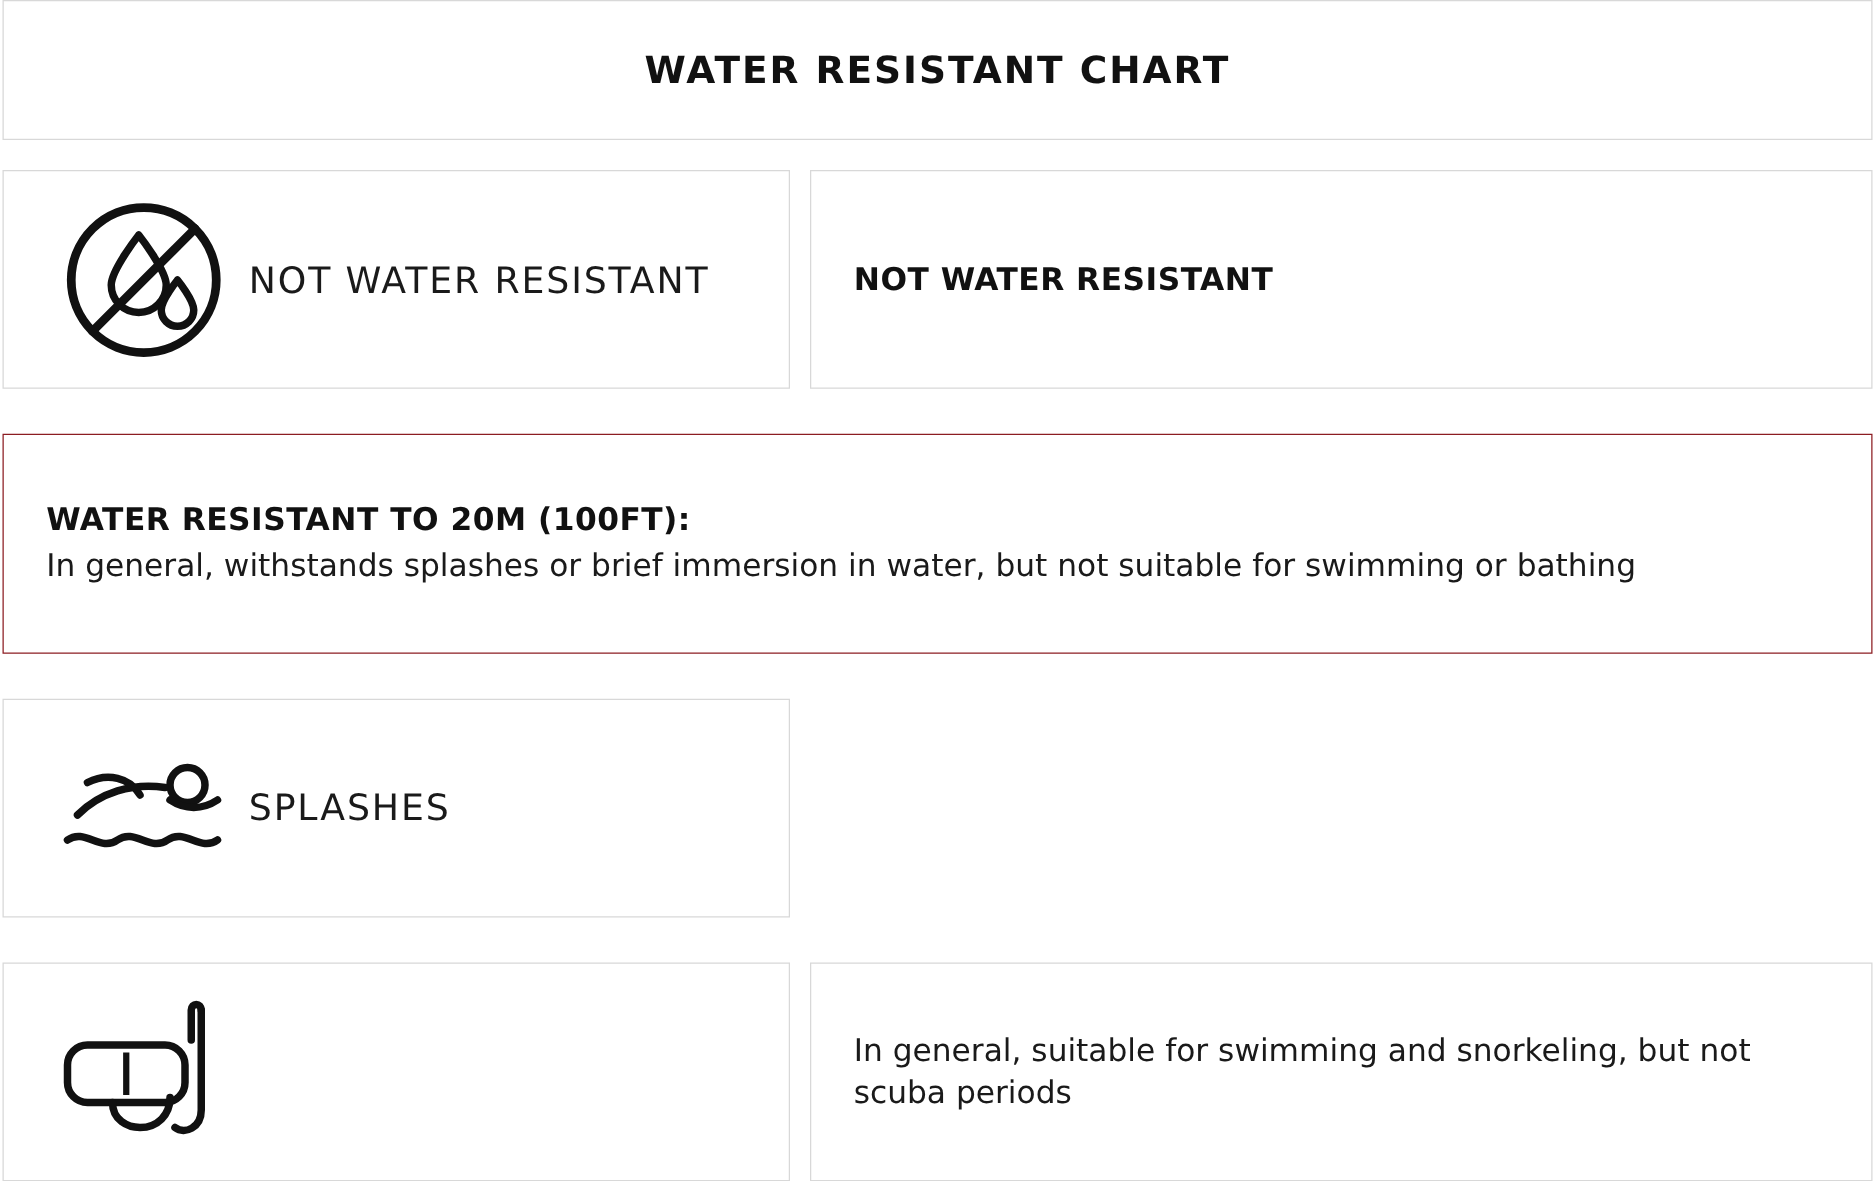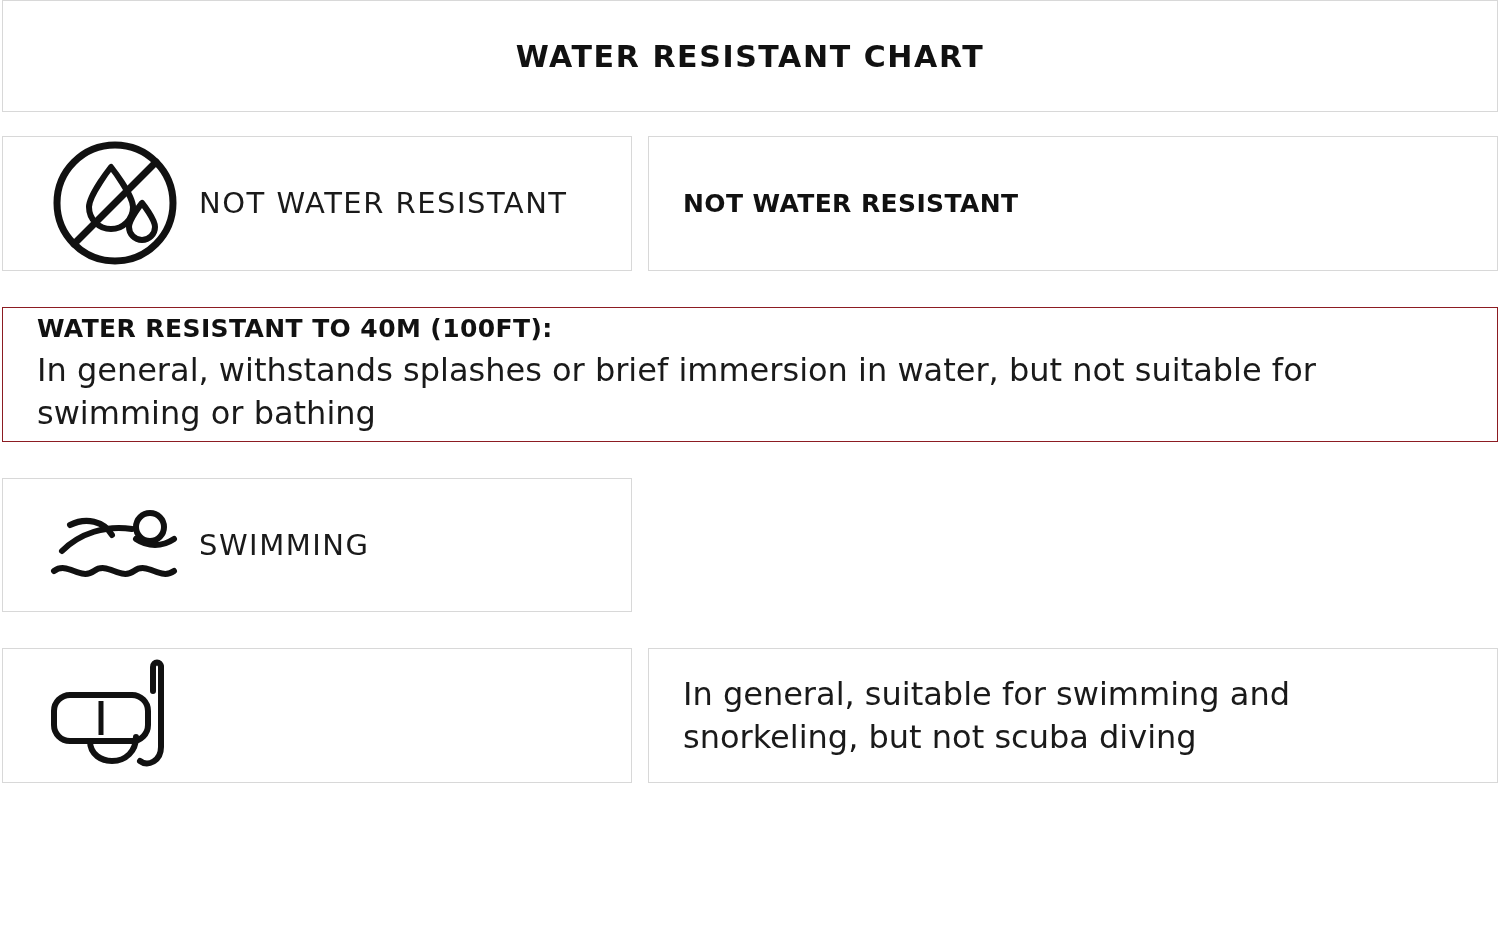--- a/index.html
+++ b/index.html
@@ -10,21 +10,21 @@
   body {
     width: 1500px;
     height: 945px;
     font-family: "Liberation Sans", sans-serif;
     color: #111111;
     overflow: hidden;
   }
 
   .chart {
     width: 1500px;
-    height: 783px;
+    height: 945px;
     box-sizing: border-box;
     display: flex;
     flex-direction: column;
   }
 
   
   .title-row {
     height: 112px;
     min-height: 112px;
     border: 1px solid #d8d8d8;
@@ -109,21 +109,21 @@
     font-family: "DejaVu Sans", sans-serif;
     font-weight: 700;
     font-size: 25px;
     letter-spacing: 0.4px;
     color: #111111;
     margin-bottom: 6px;
     white-space: nowrap;
   }
   .desc-body {
     font-family: "DejaVu Sans", sans-serif;
-    font-size: 32px;
+    font-size: 25px;
     line-height: 1.34;
     color: #1a1a1a;
   }
   .desc.only-head .desc-head { margin-bottom: 0; }
 
   svg { display: block; }
 </style>
 </head>
 <body>
 
@@ -150,54 +150,54 @@
       <div class="cell right">
         <div class="desc only-head">
           <div class="desc-head">NOT WATER RESISTANT</div>
         </div>
       </div>
     </div>
 
     <div class="row highlight">
       <div class="cell right">
         <div class="desc">
-          <div class="desc-head">WATER RESISTANT TO 40M (100FT):</div>
+          <div class="desc-head">WATER RESISTANT TO 20M (100FT):</div>
           <div class="desc-body">In general, withstands splashes or brief immersion in water, but not suitable for swimming or bathing</div>
         </div>
       </div>
     </div>
 
     <div class="row">
       <div class="cell left">
         <div class="icon-box">
           <svg width="150" height="100" viewBox="0 0 150 100">
             <circle cx="110" cy="32" r="14" fill="none" stroke="#111111" stroke-width="6"></circle>
             <path d="M22 56 C40 38 66 30 92 34" fill="none" stroke="#111111" stroke-width="6" stroke-linecap="round"></path>
             <path d="M30 30 C46 22 64 26 72 40" fill="none" stroke="#111111" stroke-width="6" stroke-linecap="round"></path>
             <path d="M96 44 C108 52 122 52 134 44" fill="none" stroke="#111111" stroke-width="6" stroke-linecap="round"></path>
             <path d="M14 76 C28 66 40 86 54 76 C68 66 80 86 94 76 C108 66 120 86 134 76" fill="none" stroke="#111111" stroke-width="6" stroke-linecap="round"></path>
           </svg>
         </div>
-        <div class="left-label">SWIMMING</div>
+        <div class="left-label">SPLASHES</div>
       </div>
     </div>
 
     <div class="row">
       <div class="cell left">
         <div class="icon-box">
           <svg width="150" height="130" viewBox="0 0 150 130">
             <rect x="14" y="44" width="94" height="46" rx="16" fill="none" stroke="#111111" stroke-width="6"></rect>
             <line x1="61" y1="50" x2="61" y2="84" stroke="#111111" stroke-width="5"></line>
             <path d="M50 90 C50 104 62 110 72 110 C86 110 96 100 96 86" fill="none" stroke="#111111" stroke-width="6" stroke-linecap="round"></path>
             <path d="M121 16 L121 96 C121 110 108 116 100 110" fill="none" stroke="#111111" stroke-width="6" stroke-linecap="round"></path>
             <path d="M121 16 C121 10 113 10 113 16 L113 40" fill="none" stroke="#111111" stroke-width="6" stroke-linecap="round"></path>
           </svg>
         </div>
       </div>
       <div class="cell right">
         <div class="desc">
-          <div class="desc-body">In general, suitable for swimming and snorkeling, but not scuba diving</div>
+          <div class="desc-body">In general, suitable for swimming and snorkeling, but not scuba periods</div>
         </div>
       </div>
     </div>
 
   </div>
 </div>
 
 </body></html>

